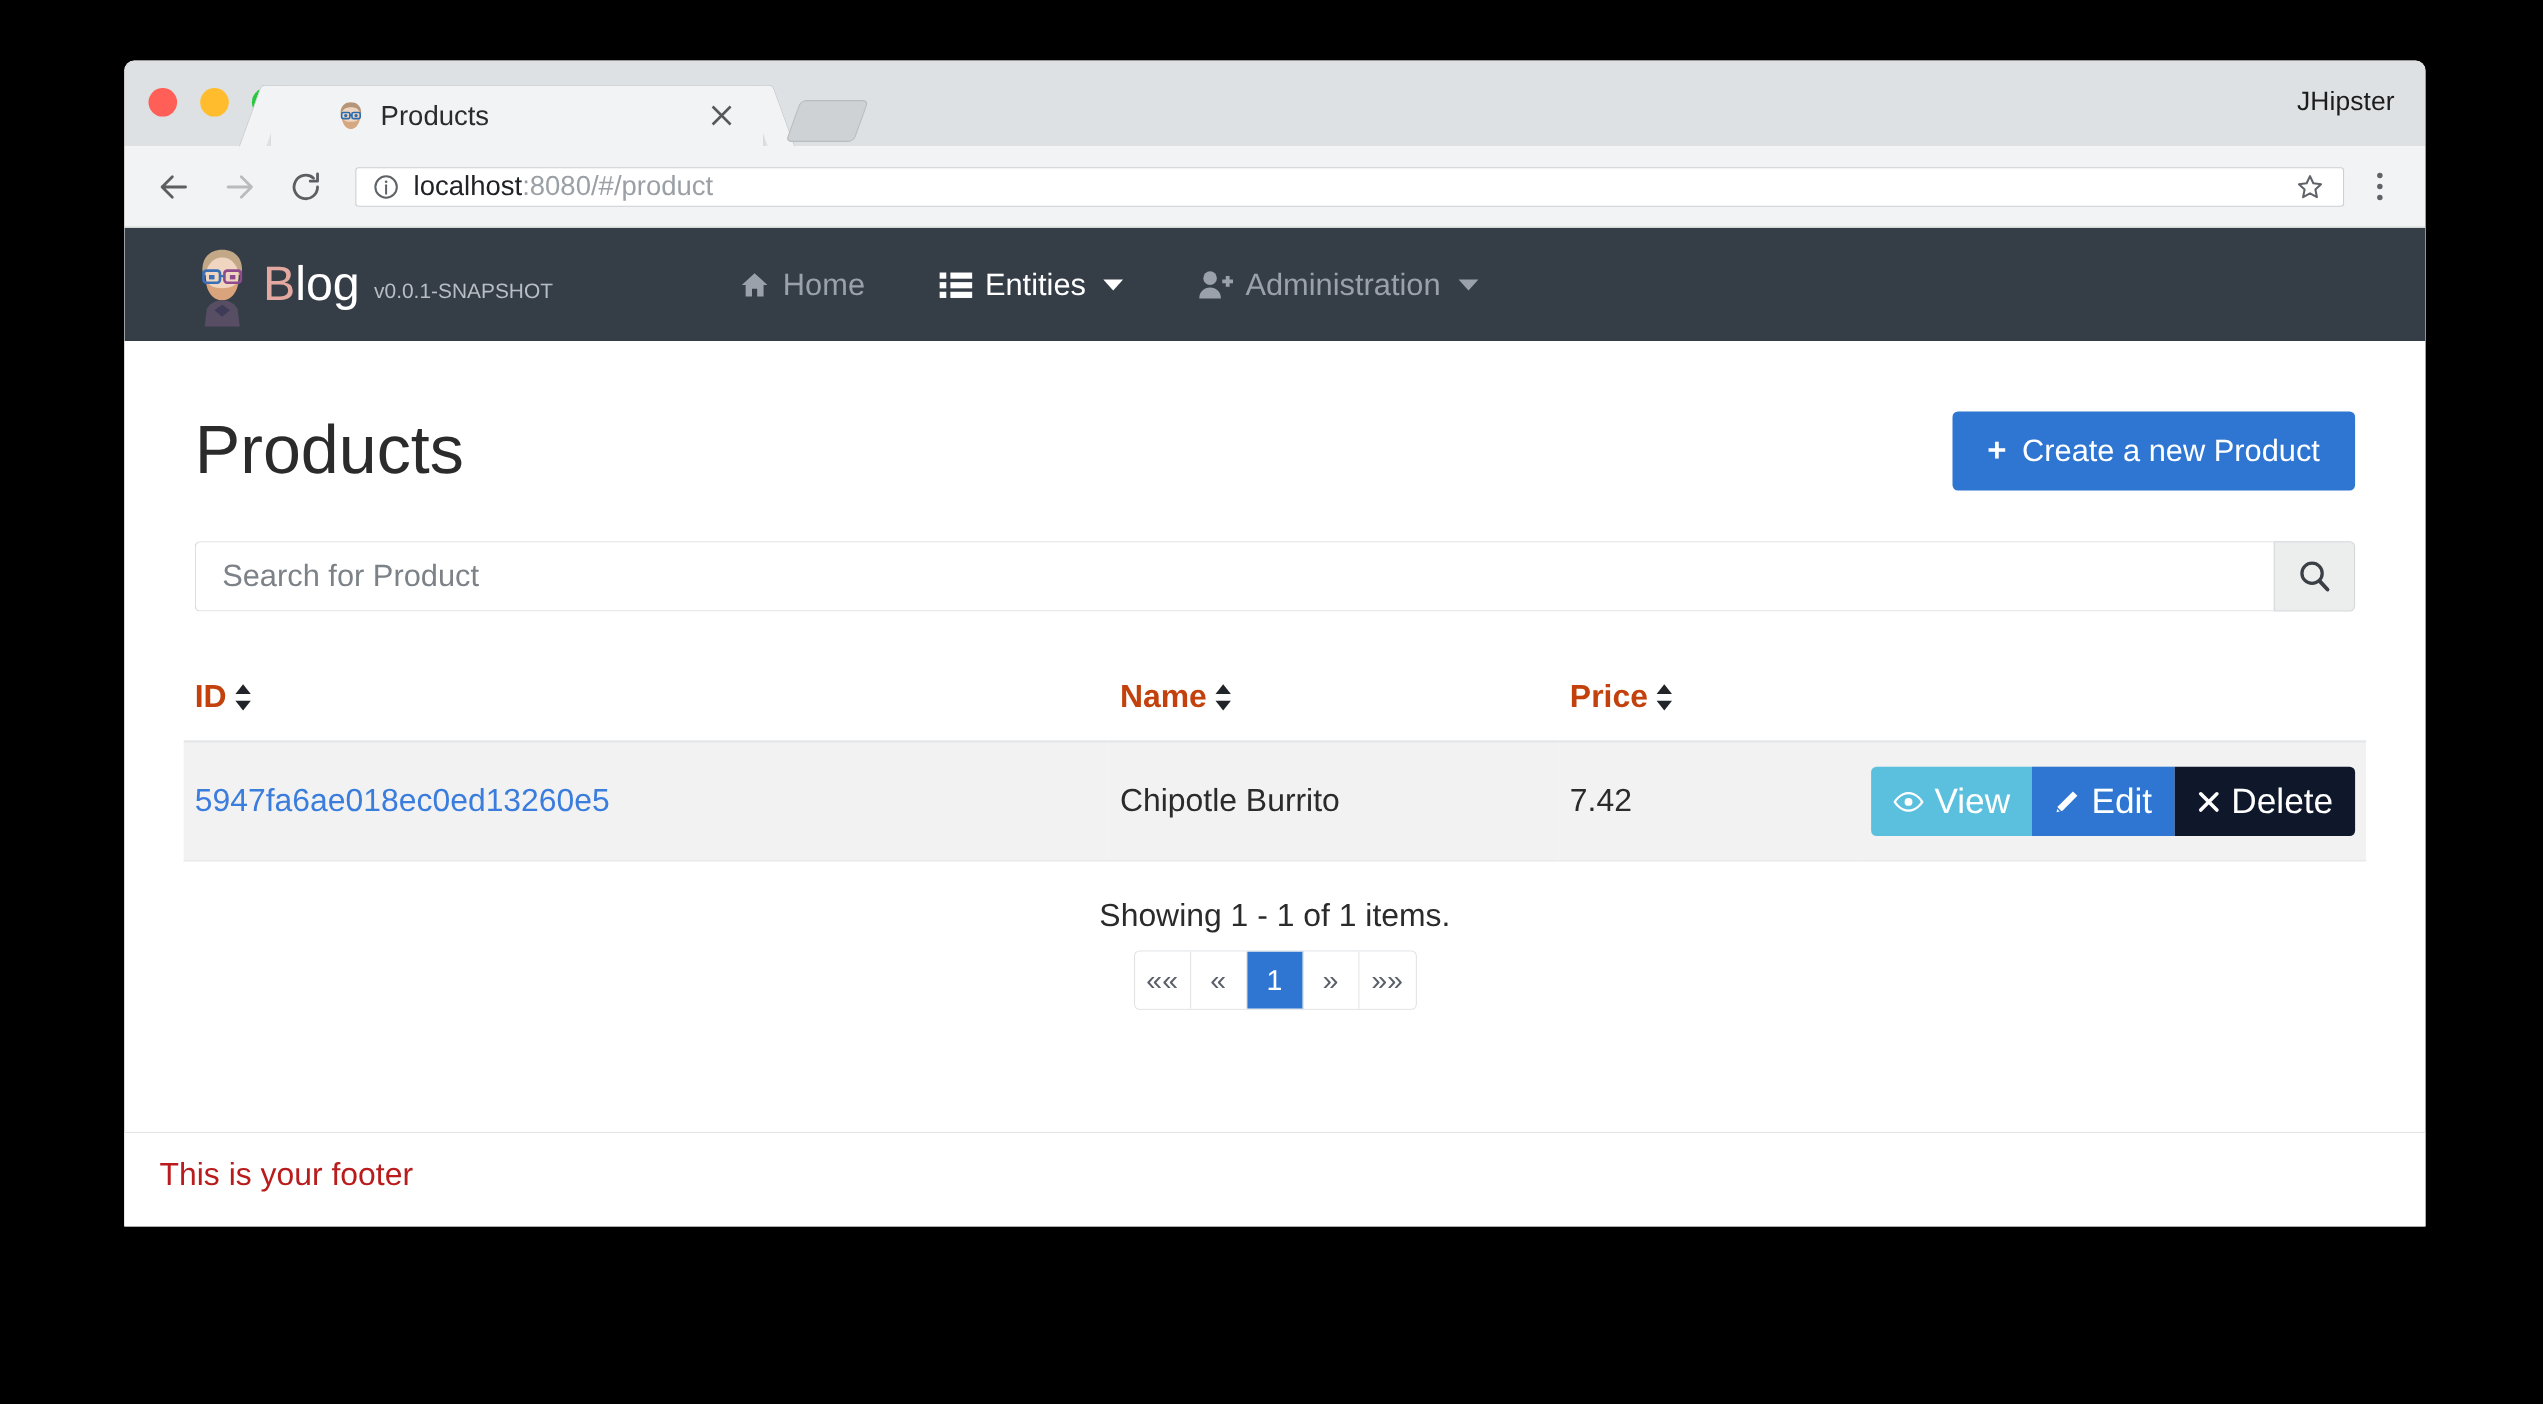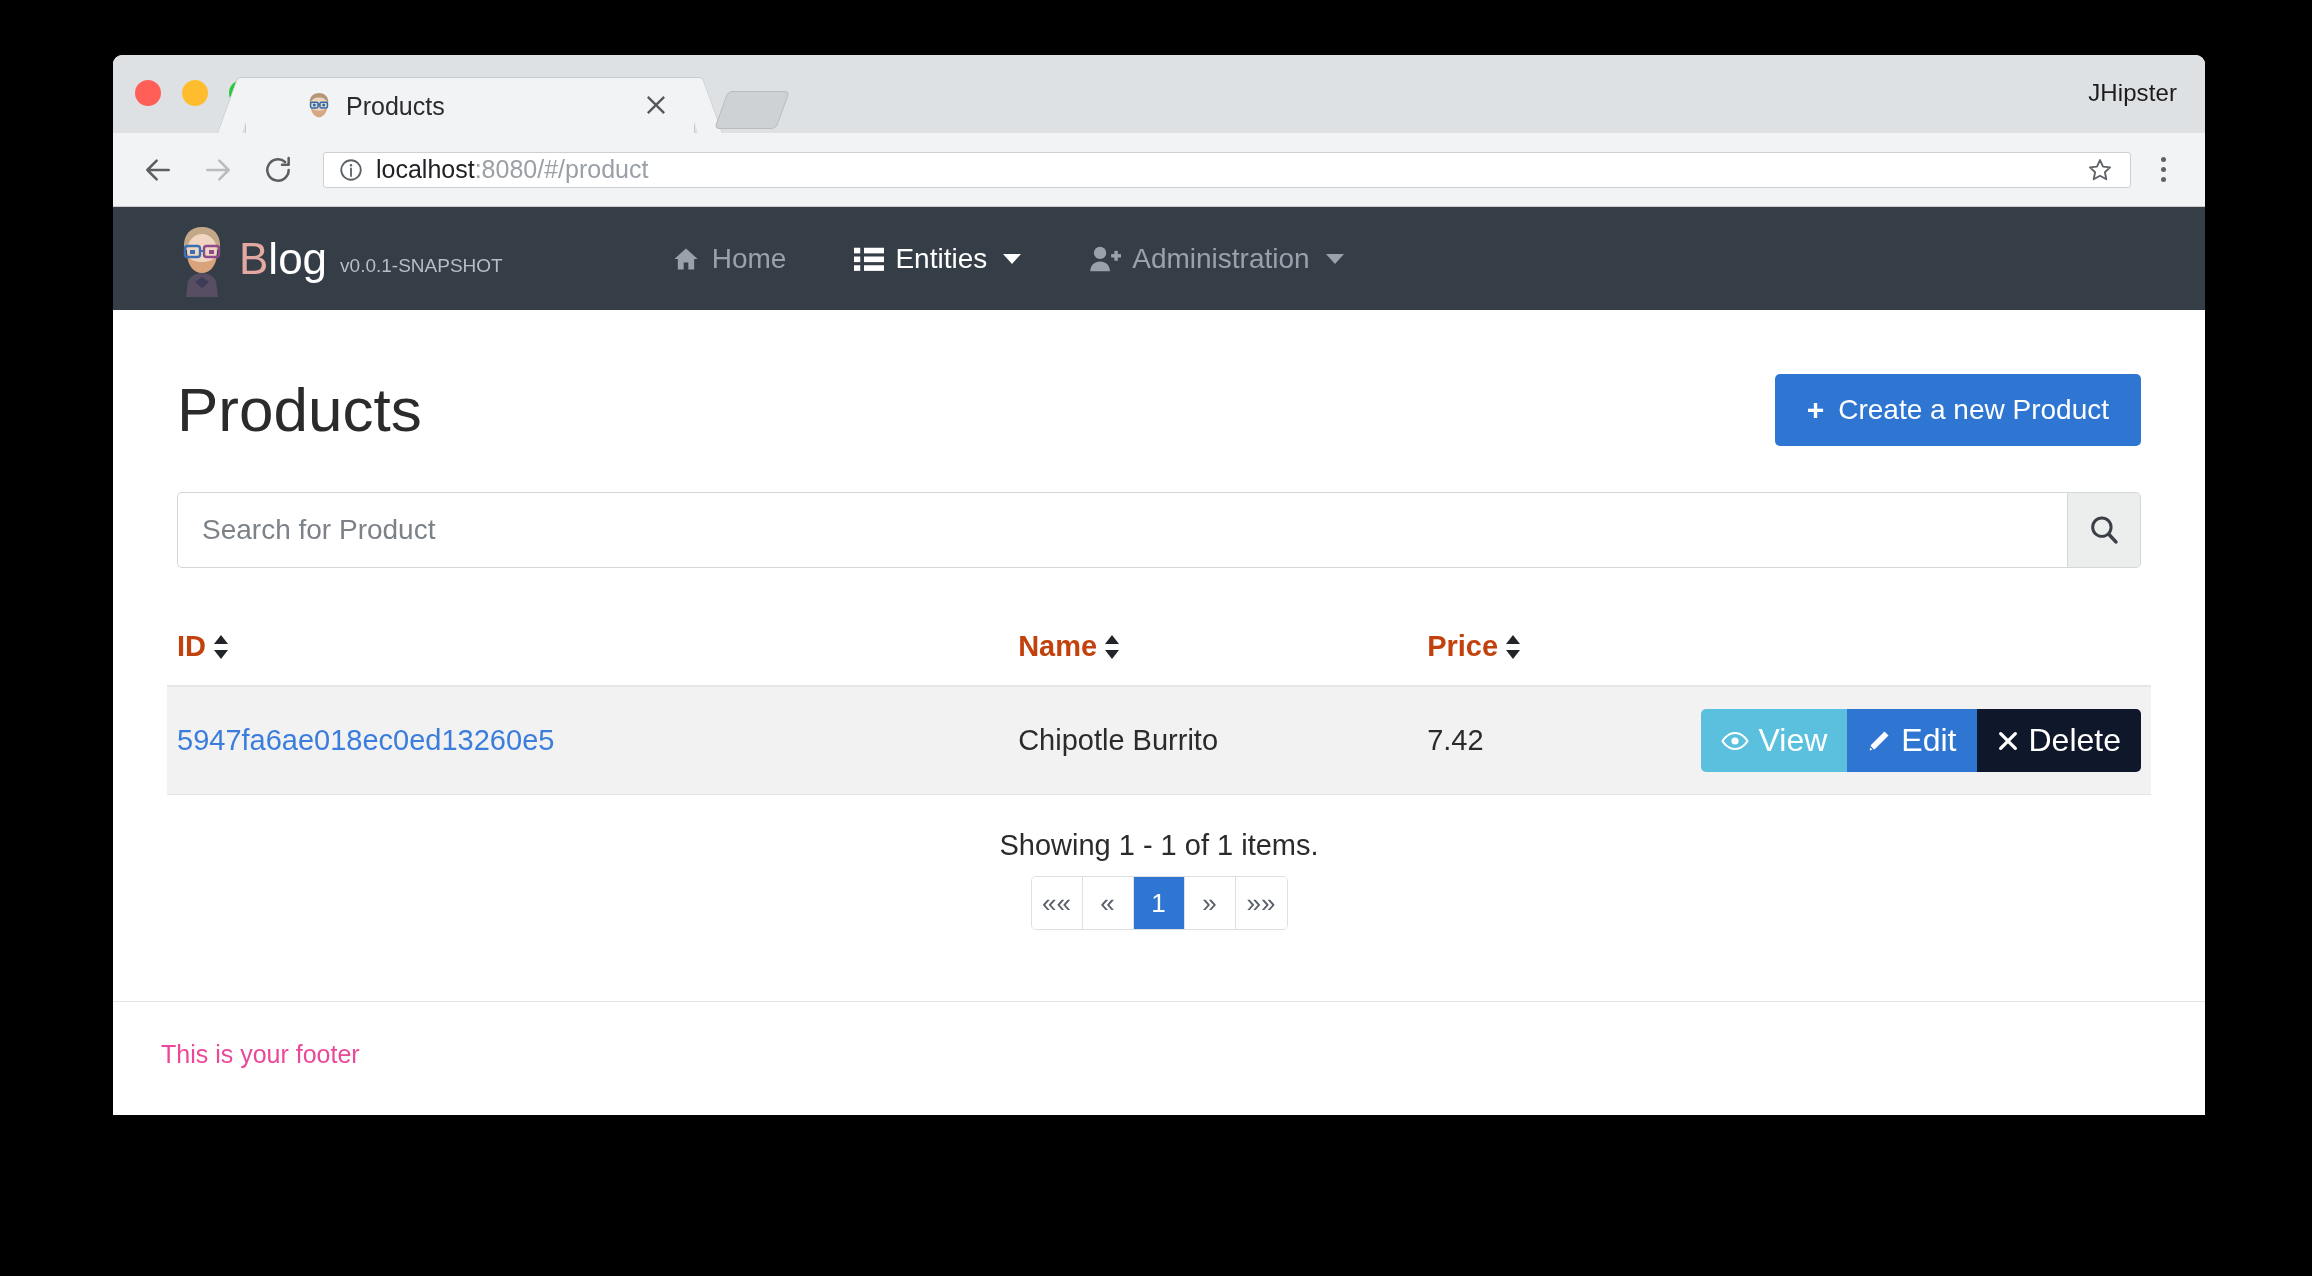--- a/index.html
+++ b/index.html
@@ -258,21 +258,21 @@
   }
   .plus-glyph { font-size: 30px; font-weight: bold; line-height: 28px; }
 
   
   .search-row {
     display: flex;
     margin: 46px 10px 0 10px;
   }
   .search-input {
     flex: 1;
-    height: 76px;
+    height: 64px;
     border: 1px solid #d4d7da;
     border-right: none;
     border-radius: 5px 0 0 5px;
     font-size: 28px;
     padding: 0 24px;
     color: #6a6f74;
     font-family: "Liberation Sans", sans-serif;
     outline: none;
     background: #fff;
   }
@@ -376,21 +376,21 @@
   .pagination button.active { background: #2e76d2; color: #fff; }
 
   
   .footer {
     position: absolute;
     left: 0; right: 0; bottom: 0;
     border-top: 1px solid #e2e4e6;
     padding: 22px 32px 30px 32px;
     background: #fff;
   }
-  .footer p { margin: 16px; font-size: 25px; color: #ec4899; }
+  .footer p { margin: 0; font-size: 29px; color: #b91c1c; }
 </style>
 </head>
 <body>
 
 <div class="browser-window">
 
   <div class="tabstrip">
     <div class="traffic-lights">
       <span class="light red"></span>
       <span class="light yellow"></span>

